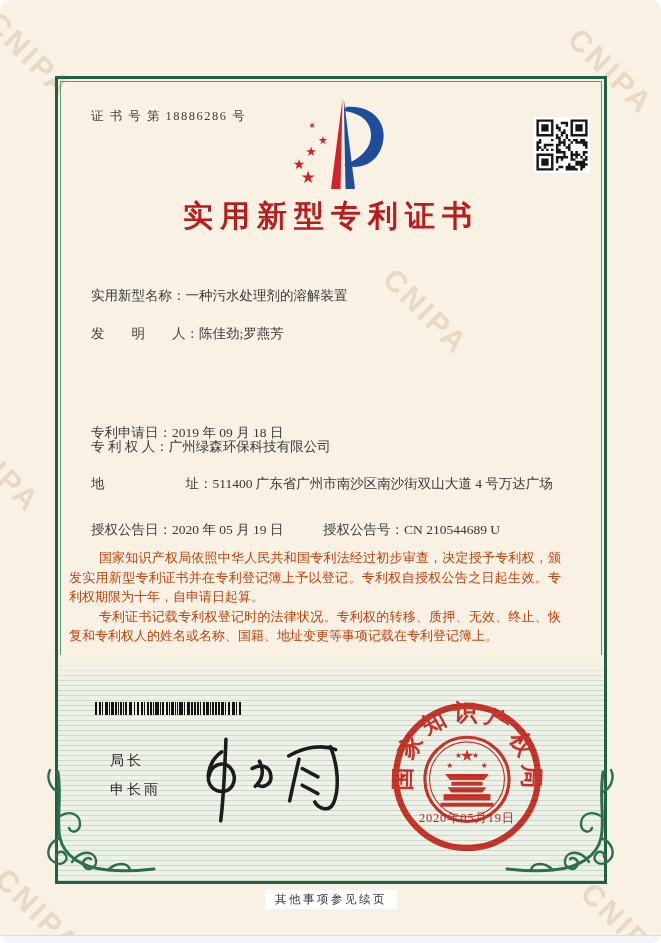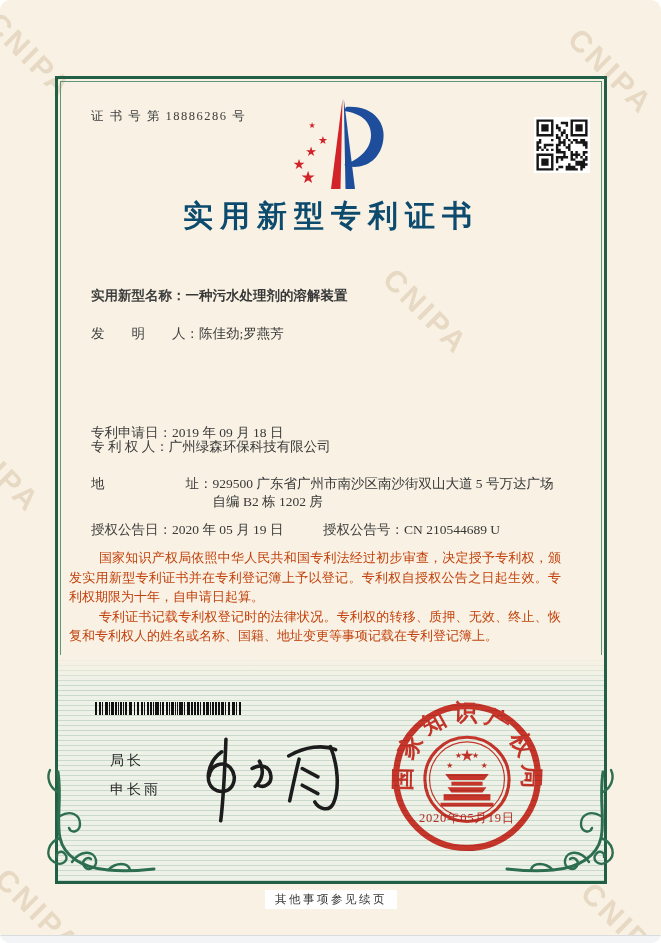--- a/index.html
+++ b/index.html
@@ -33,26 +33,26 @@
     content:""; position:absolute; left:0; right:0; top:0; height:30px;
     background:linear-gradient(180deg, #f9f2e4, rgba(249,242,228,0));
   }
   
   .abs { position:absolute; z-index:3; }
   .cert-no { left:91px; top:108px; font-size:12.5px; letter-spacing:1.5px; color:#3c3c3c; }
   .logo { left:281px; top:94px; width:114px; height:104px; }
   .qr { left:534px; top:117px; width:56px; height:56px; }
   .title {
     left:71px; top:196px; width:520px; text-align:center;
-    font-size:30px; font-weight:700; letter-spacing:7px; color:#0c4a6e;
+    font-size:30px; font-weight:700; letter-spacing:7px; color:#b91c1c;
   }
   .row { left:91px; width:515px; font-size:13.5px; color:#3e3e3e; white-space:nowrap; }
   .row .lbl { color:#3e3e3e; }
   .row .val { color:#383838; }
-  .f1{top:287px;font-weight:bold;} .f2{top:325px;} .f3{top:363px;} .f4{top:400px;margin-top:24px;} .f5{top:438px;}
+  .f1{top:287px;} .f2{top:325px;} .f3{top:363px;} .f4{top:400px;margin-top:24px;} .f5{top:438px;}
   .f6{top:475px; display:flex; align-items:flex-start; white-space:normal;}
   .f6 .addr-val span{display:block; line-height:18px;}
   .f7{top:521px;}
   .f7 .grant-no { position:absolute; left:232px; top:0; white-space:nowrap; }
   .legal {
     left:69px; top:548px; width:492px; font-size:13px; line-height:19.6px;
     text-align:justify; color:#c2410c;
   }
   .legal p { margin:0; text-indent:2.3em; }
   .barcode { left:95px; top:702px; width:148px; height:13px; }
@@ -124,22 +124,21 @@
   </div>
   <div class="abs row f4">
     <span class="lbl">专利申请日：</span><span class="val">2019 年 09 月 18 日</span>
   </div>
   <div class="abs row f5">
     <span class="lbl">专 利 权 人：</span><span class="val">广州绿森环保科技有限公司</span>
   </div>
   <div class="abs row f6">
     <span class="lbl">地　　　　　　址：</span>
     <span class="addr-val val">
-      <span>929500 广东省广州市南沙区南沙街双山大道 5 号万达广场</span>
-      <span>自编 B2 栋 1202 房</span>
+      <span>511400 广东省广州市南沙区南沙街双山大道 4 号万达广场</span>
     </span>
   </div>
   <div class="abs row f7">
     <span class="lbl">授权公告日：</span><span class="val">2020 年 05 月 19 日</span>
     <span class="grant-no">
       <span class="lbl">授权公告号：</span><span class="val">CN 210544689 U</span>
     </span>
   </div>
 
   <div class="abs legal">

